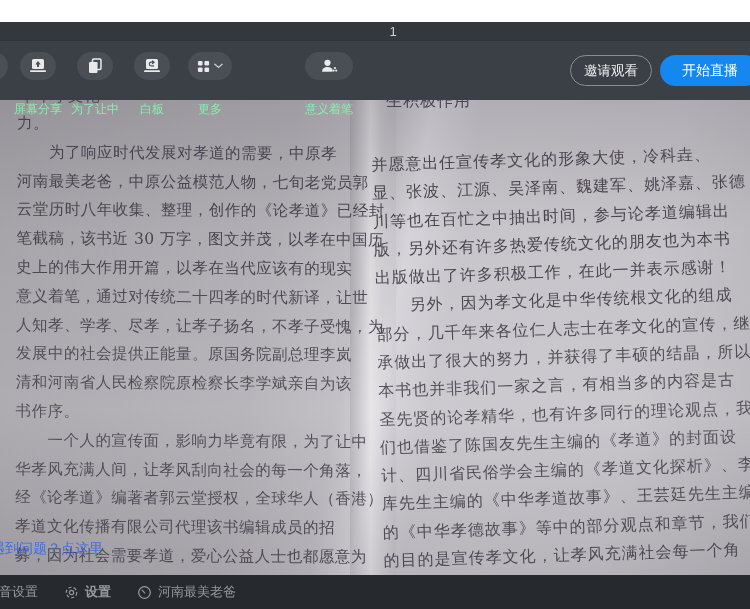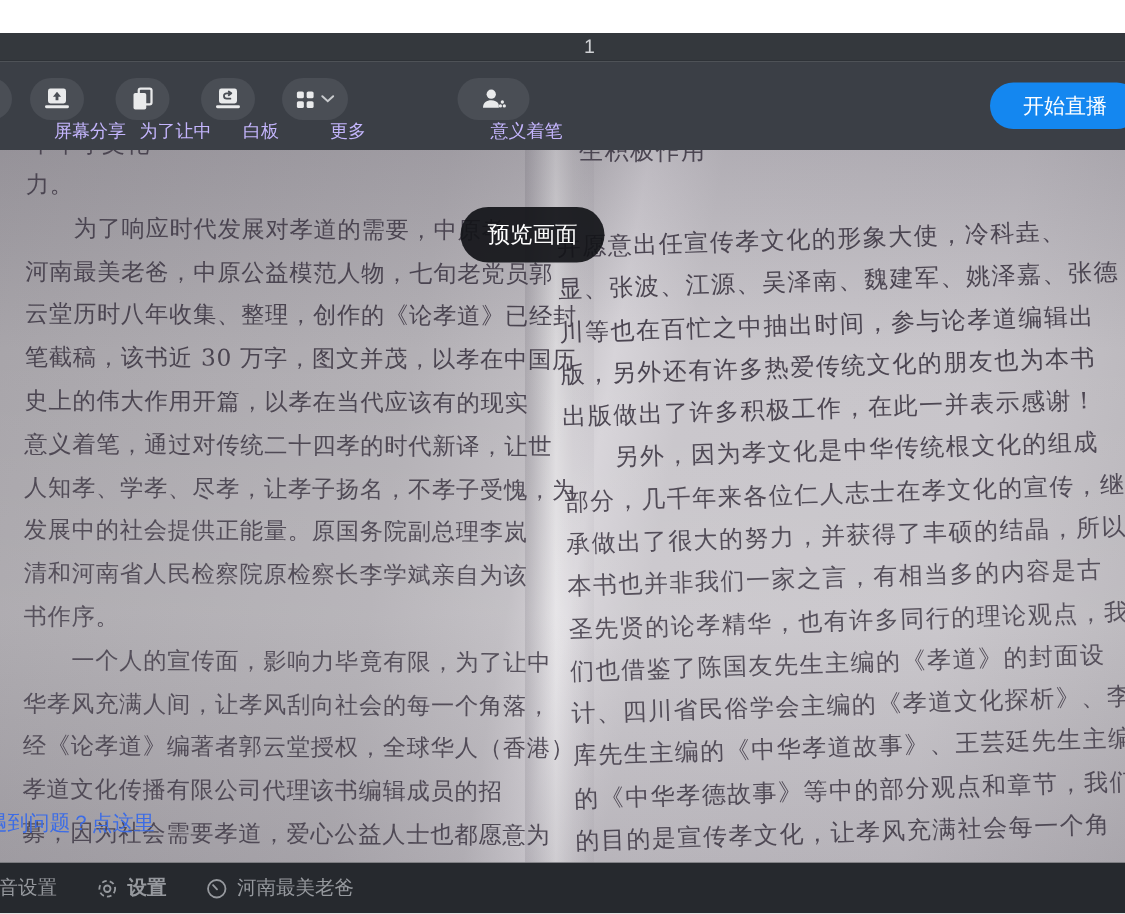--- a/index.html
+++ b/index.html
@@ -24,22 +24,22 @@
     background:#3b3f46; z-index:6;
   }
   .pill {
     position:absolute; top:11px; height:28px; width:36px;
     background:#4a4e55; border-radius:14px;
     display:flex; align-items:center; justify-content:center;
   }
   .pill.wide { width:44px; }
   .pill.wider { width:48px; }
   .tool-label {
-    position:absolute; top:38px; transform:translateX(-50%);
-    color:#c4b5fd; font-size:12px; white-space:nowrap;margin-left:22px;
+    position:absolute; top:60px; transform:translateX(-50%);
+    color:#86efac; font-size:12px; white-space:nowrap;
   }
   .chevron { margin-left:4px; display:flex; align-items:center; }
   .partial-pill {
     position:absolute; left:-30px; top:11px; width:38px; height:28px;
     background:#4a4e55; border-radius:14px;
   }
   .invite-btn {
     position:absolute; left:570px; top:14px; height:31px;
     border:1px solid #8b8e93; border-radius:16px; background:transparent;
     color:#eef0f1; font-size:13.5px; padding:0 13px;
@@ -183,20 +183,21 @@
           <circle cx="8.5" cy="4.8" r="3.1" fill="#e9eaeb"></circle>
           <path d="M3 13.8 C3 10.4 5.5 8.9 8.5 8.9 C10.6 8.9 12.5 9.7 13.4 11.3 L13.6 13.8 Z" fill="#e9eaeb"></path>
           <circle cx="14.6" cy="12.6" r="1.1" fill="#e9eaeb"></circle>
           <circle cx="17.2" cy="12.6" r="1.1" fill="#e9eaeb"></circle>
           <circle cx="15.9" cy="10" r="1.1" fill="#e9eaeb"></circle>
         </svg>
       </div>
       <div class="tool-label" style="left:329px">意义着笔</div>
     </div>
 
+    <button class="invite-btn">邀请观看</button>
     <button class="start-btn">开始直播</button>
   </div>
 
   <div class="preview">
     <div class="gutter"></div>
 
     <div class="clipped-line clipped-left">中华孝文化</div>
     <div class="clipped-line clipped-right">生积极作用</div>
 
     <div class="book-lines left-lines">
@@ -228,21 +229,20 @@
         <div>承做出了很大的努力，并获得了丰硕的结晶，所以</div>
         <div>本书也并非我们一家之言，有相当多的内容是古</div>
         <div>圣先贤的论孝精华，也有许多同行的理论观点，我</div>
         <div>们也借鉴了陈国友先生主编的《孝道》的封面设</div>
         <div>计、四川省民俗学会主编的《孝道文化探析》、李宝</div>
         <div>库先生主编的《中华孝道故事》、王芸廷先生主编</div>
         <div>的《中华孝德故事》等中的部分观点和章节，我们</div>
         <div>的目的是宣传孝文化，让孝风充满社会每一个角</div>
       </div>
 
-    <div class="tooltip">预览画面</div>
     <div class="issue-link">遇到问题？点这里</div>
   </div>
 
   <div class="bottom-bar">
     <div class="bb-item bb-audio">
       <span>声音设置</span>
     </div>
     <div class="bb-item bb-settings">
       <span style="display:flex">
         <svg width="15" height="15" viewBox="0 0 16 16" fill="none" stroke="#96999e" stroke-width="1.3">

